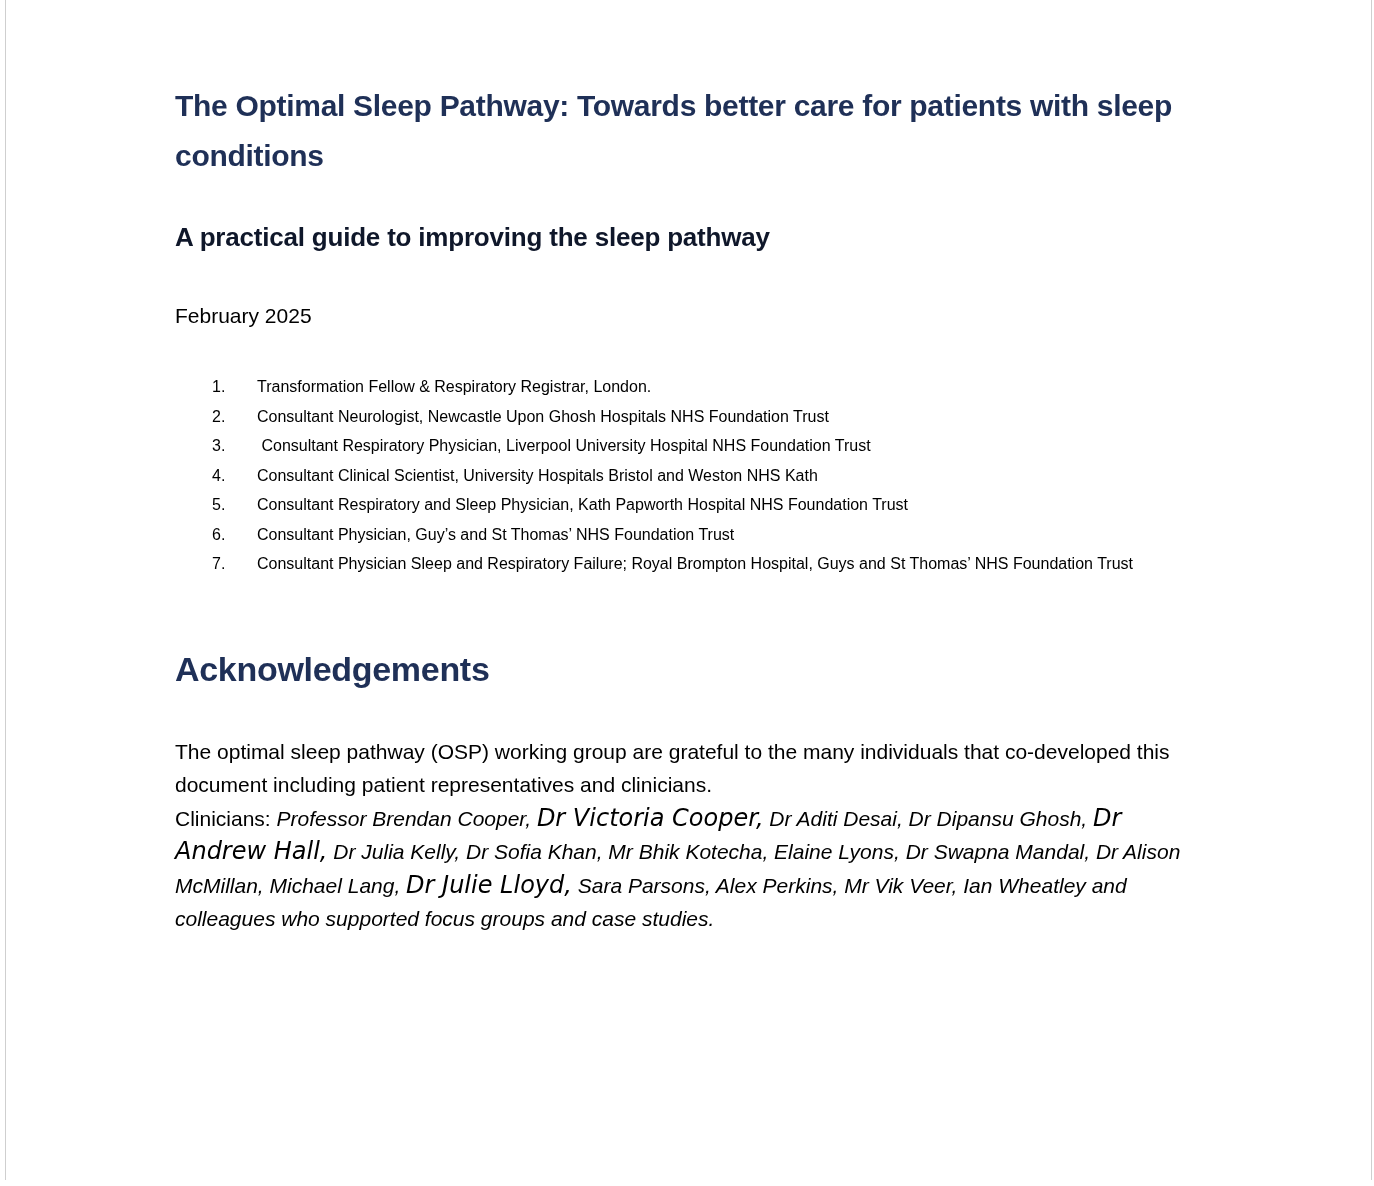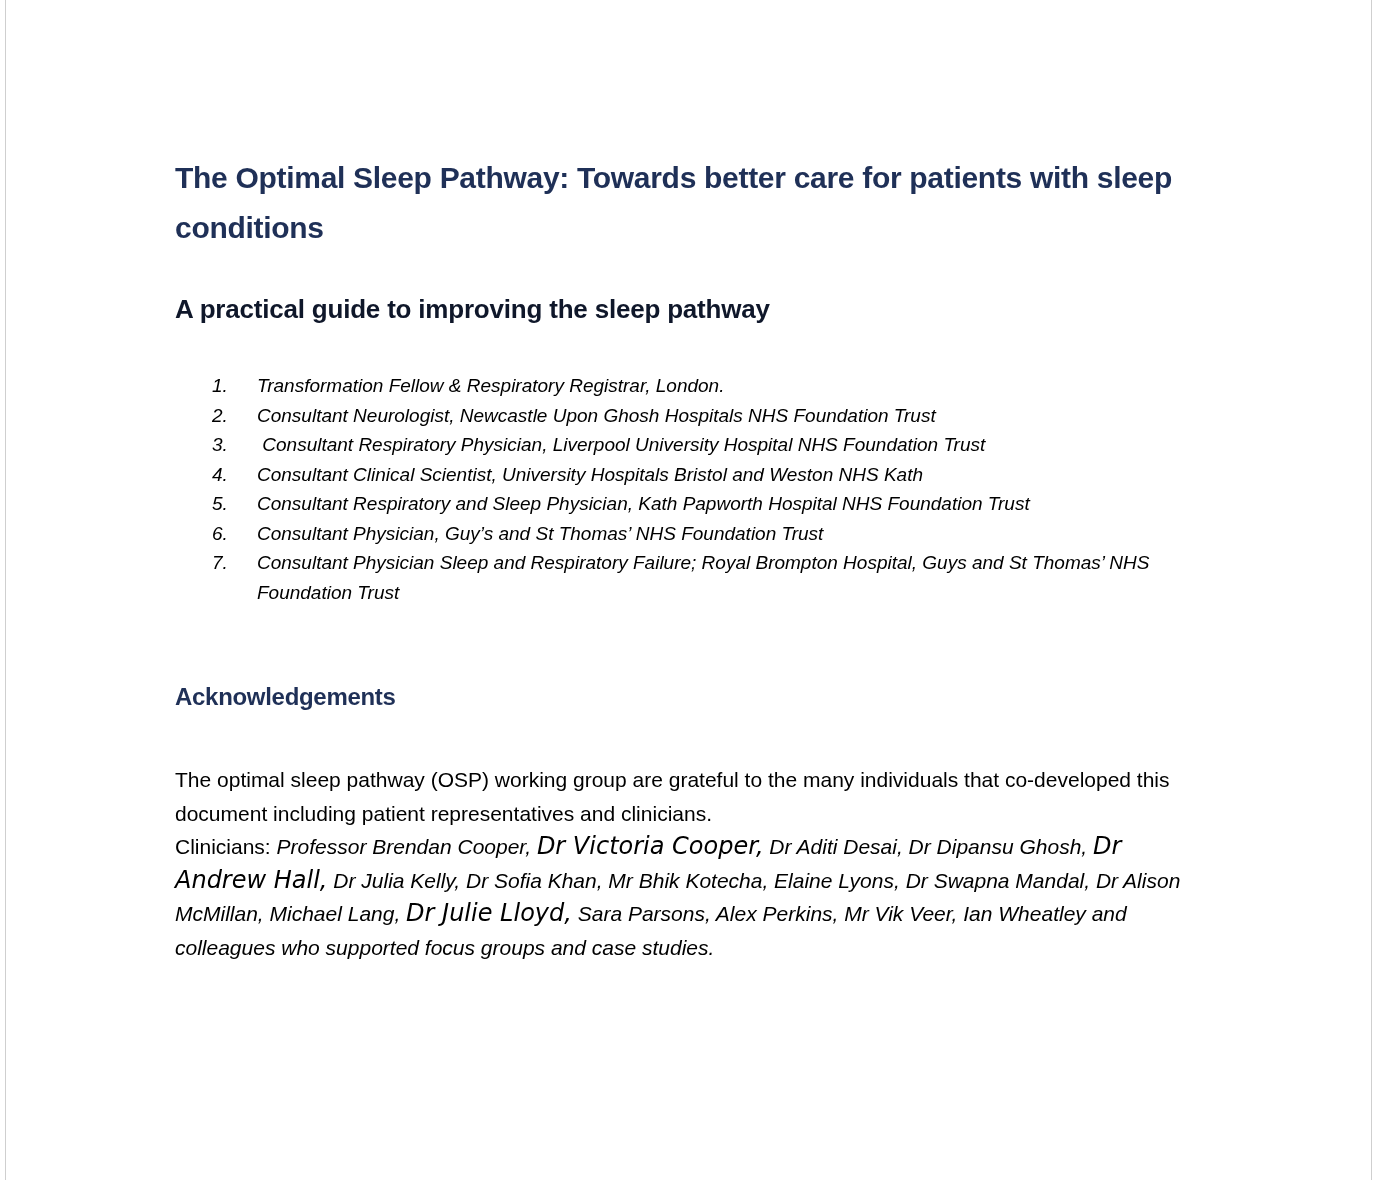--- a/index.html
+++ b/index.html
@@ -14,22 +14,21 @@
   }
   .edge { position: absolute; top: 0; width: 1px; height: 1180px; background: #cfcfcf; }
   .edge-left  { left: 5px; }
   .edge-right { left: 1371px; }
 
   .content {
     position: absolute;
     left: 175px;
     top: 0;
     width: 1035px;
-    padding-top: 113px;
-    margin-top: 40px;
+    padding-top: 81px;
   }
 
   h1.doc-title {
     margin: 0;
     font-size: 30px;
     line-height: 50px;
     font-weight: bold;
     color: #1f3057;
     letter-spacing: -0.3px;
   }
@@ -47,39 +46,38 @@
     line-height: 33px;
   }
   .authors-block p { margin: 0; }
   .authors-block sup { font-size: 13px; line-height: 0; }
 
   ol.affiliations {
     margin: 40px 0 0 0;
     padding: 0;
     list-style: none;
     counter-reset: aff;
-    font-size: 19px;
+    font-size: 16px;
     line-height: 29.5px;
-    font-style: italic;
   }
   ol.affiliations li {
     position: relative;
     padding-left: 82px;
     counter-increment: aff;
   }
   ol.affiliations li::before {
     content: counter(aff) ".";
     position: absolute;
     left: 37px;
   }
   ol.affiliations li .aff-text { white-space: pre-wrap; }
 
   h2.ack-heading {
     margin: 68px 0 0 0;
-    font-size: 24px;
+    font-size: 34px;
     line-height: 44px;
     font-weight: bold;
     color: #1f3057;
     letter-spacing: -0.3px;
   }
   .ack-body {
     margin-top: 44px;
     font-size: 21px;
     line-height: 33.5px;
   }
@@ -98,20 +96,21 @@
 <div class="page">
   <div class="edge edge-left"></div>
   <div class="edge edge-right"></div>
 
   <div class="content">
     <h1 class="doc-title">The Optimal Sleep Pathway: Towards better care for patients with sleep conditions</h1>
 
     <h2 class="doc-subtitle">A practical guide to improving the sleep pathway</h2>
 
     <div class="authors-block">
+      <p>February 2025</p>
     </div>
 
     <ol class="affiliations">
         <li><span class="aff-text">Transformation Fellow &amp; Respiratory Registrar, London.</span></li>
         <li><span class="aff-text">Consultant Neurologist, Newcastle Upon Ghosh Hospitals NHS Foundation Trust</span></li>
         <li><span class="aff-text"> Consultant Respiratory Physician, Liverpool University Hospital NHS Foundation Trust</span></li>
         <li><span class="aff-text">Consultant Clinical Scientist, University Hospitals Bristol and Weston NHS Kath</span></li>
         <li><span class="aff-text">Consultant Respiratory and Sleep Physician, Kath Papworth Hospital NHS Foundation Trust</span></li>
         <li><span class="aff-text">Consultant Physician, Guy’s and St Thomas’ NHS Foundation Trust</span></li>
         <li><span class="aff-text">Consultant Physician Sleep and Respiratory Failure; Royal Brompton Hospital, Guys and St Thomas’ NHS Foundation Trust</span></li>

